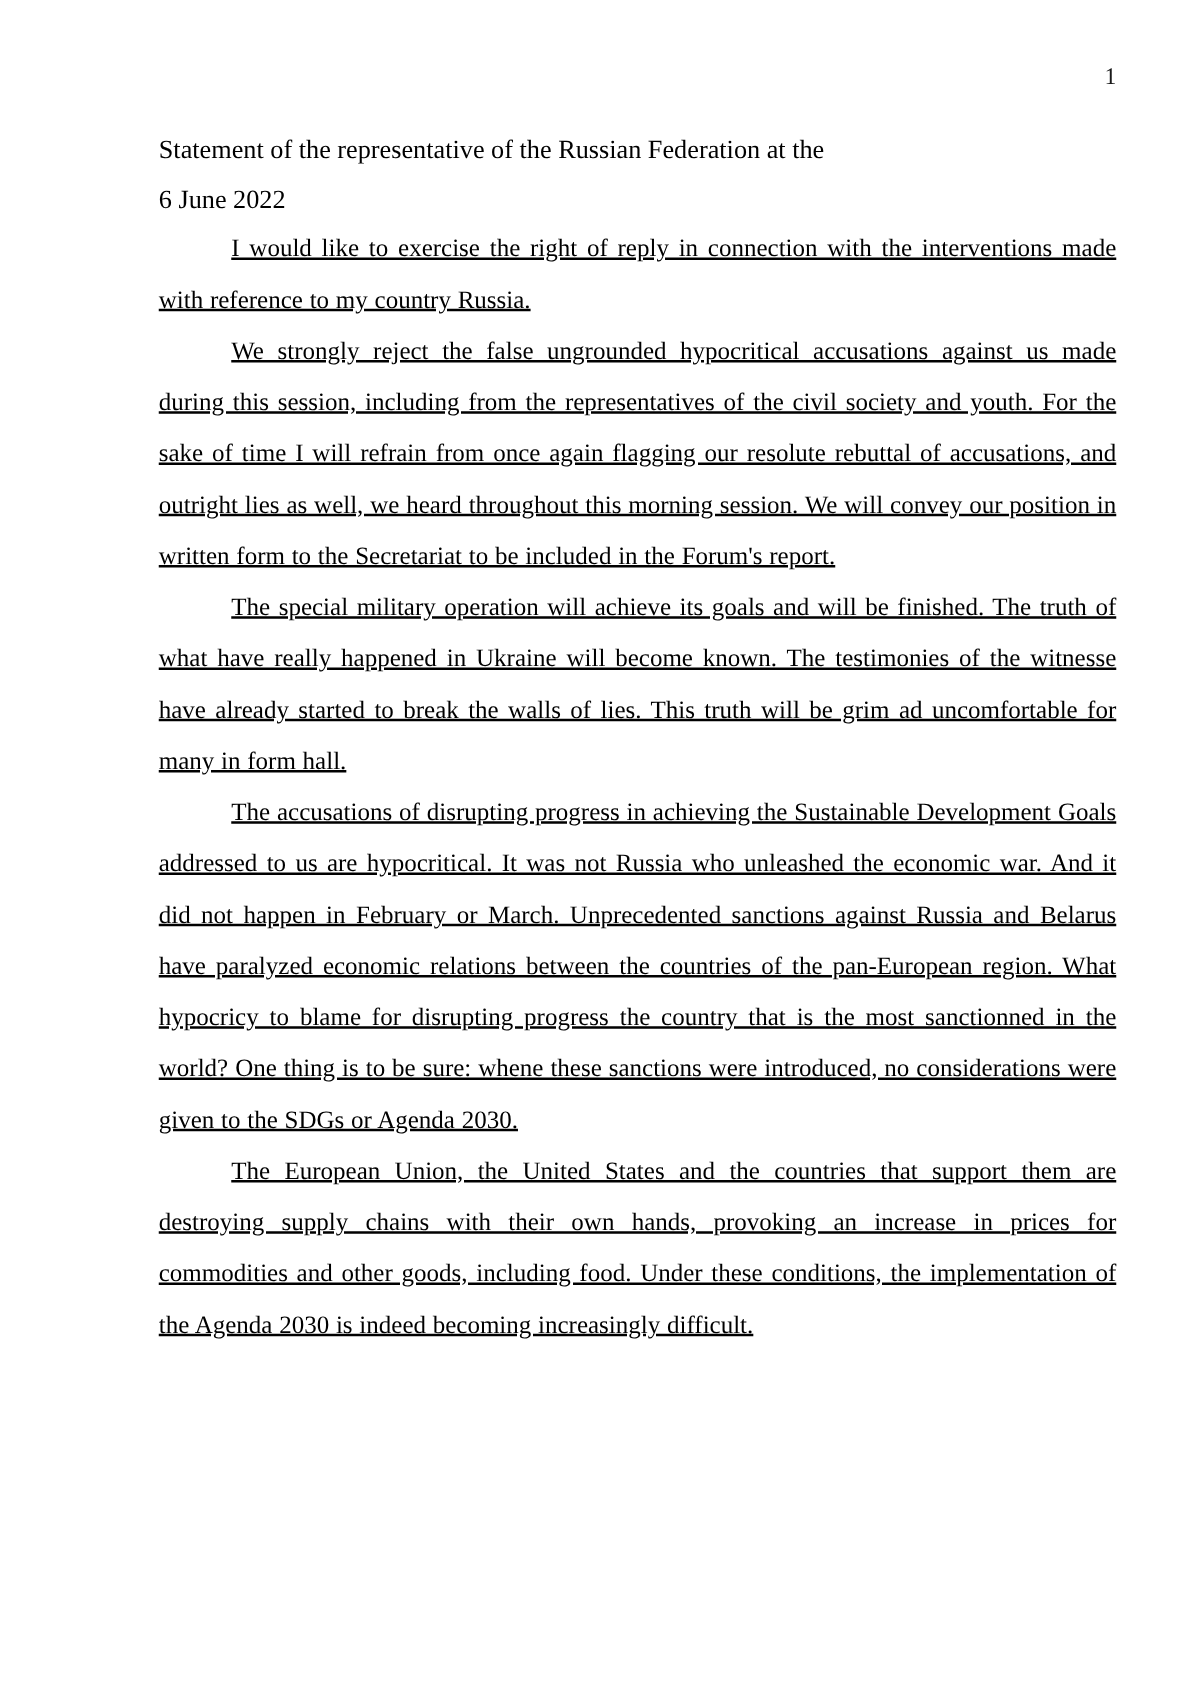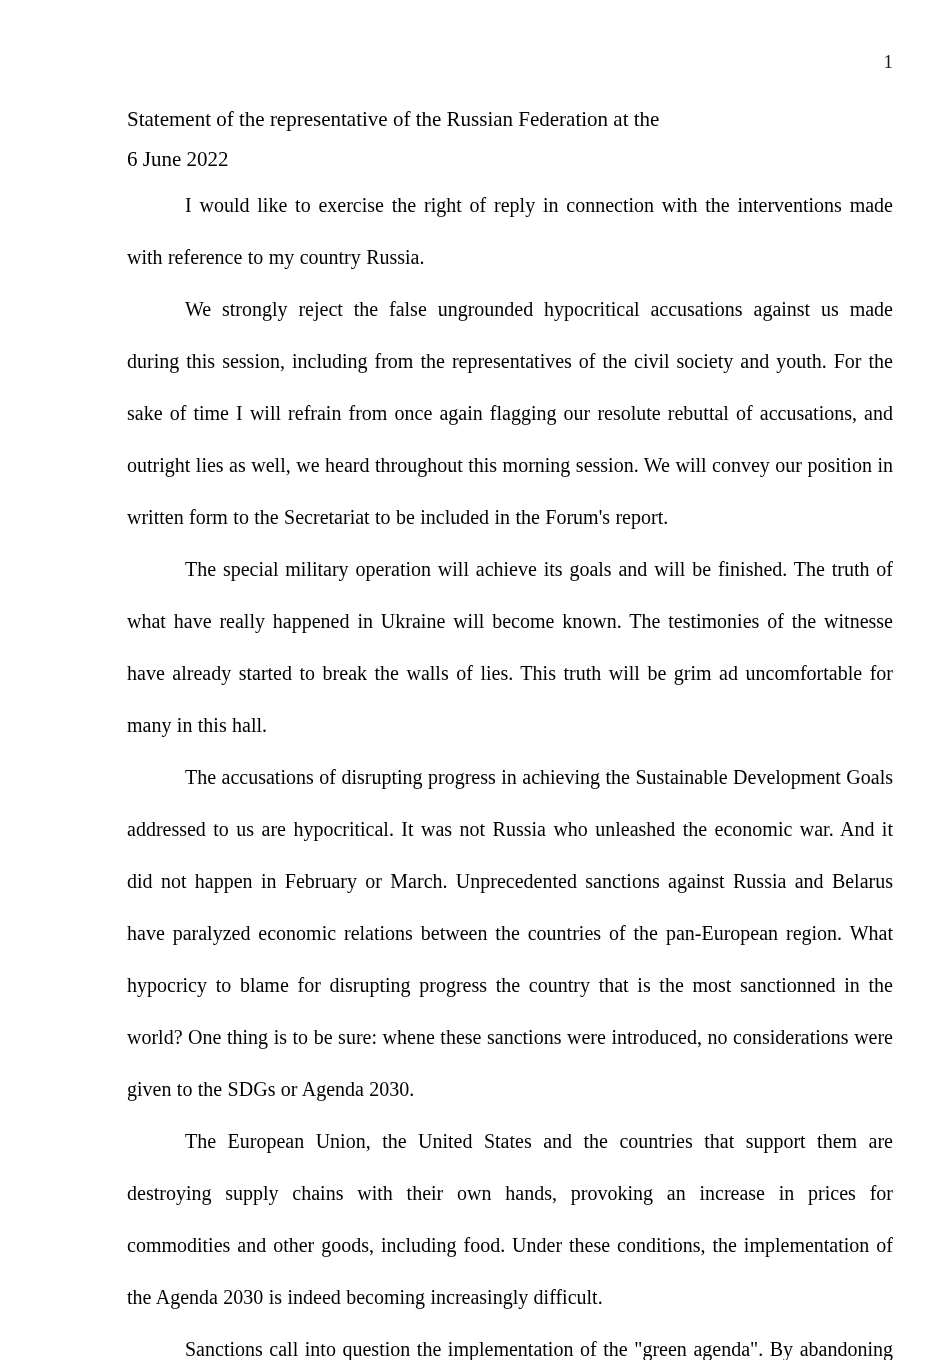--- a/index.html
+++ b/index.html
@@ -31,40 +31,40 @@
     font-weight: normal;
   }
   .title-line {
     font-size: 21px;
     line-height: 39.5px;
     white-space: nowrap;
   }
   .body-para {
     margin: 0;
     font-size: 20px;
-    line-height: 52px;
+    line-height: 41px;
     text-align: justify;
     text-indent: 58px;
     word-spacing: 0.02em;
+    text-decoration: underline;
   }
 </style>
 </head>
 <body>
 
 <div class="page">
 
   <div class="page-number">1</div>
 
   <div class="title-block">
     <div class="title-line">Statement of the representative of the Russian Federation at the</div>
     <div class="title-line">6 June 2022</div>
   </div>
 
   <div>
     <p class="body-para">I would like to exercise the right of reply in connection with the interventions made with reference to my country Russia.</p>
     <p class="body-para">We strongly reject the false ungrounded hypocritical accusations  against us made during this session, including from the representatives of the civil society and youth. For the sake of time I will refrain from once again flagging our resolute rebuttal of accusations, and outright lies as well, we heard throughout this morning session. We will convey our position in written form to the Secretariat to be included in the Forum's report.</p>
-    <p class="body-para">The special military operation will achieve its goals and will be finished. The truth of what have really happened in Ukraine will become known. The testimonies of the witnesse have already started to break the walls of lies. This truth will be grim ad uncomfortable for many in this hall.</p>
+    <p class="body-para">The special military operation will achieve its goals and will be finished. The truth of what have really happened in Ukraine will become known. The testimonies of the witnesse have already started to break the walls of lies. This truth will be grim ad uncomfortable for many in form hall.</p>
     <p class="body-para">The accusations of disrupting progress in achieving the Sustainable Development Goals addressed to us are hypocritical. It was not Russia who unleashed the economic war. And it did not happen in February or March. Unprecedented sanctions against Russia and Belarus have paralyzed economic relations between the countries of the pan-European region. What hypocricy to blame for disrupting progress the country that is the most sanctionned in the world? One thing is to be sure: whene these sanctions were introduced, no considerations were given to the SDGs or Agenda 2030.</p>
     <p class="body-para">The European Union, the United States and the countries that support them are destroying supply chains with their own hands, provoking an increase in prices for commodities and other goods, including food. Under these conditions, the implementation of the Agenda 2030 is indeed becoming increasingly difficult.</p>
-    <p class="body-para">Sanctions call into question the implementation of the "green agenda". By abandoning Russian energy resources, EU countries are expanding the use of non-</p>
   </div>
 
 </div>
 
 </body></html>

